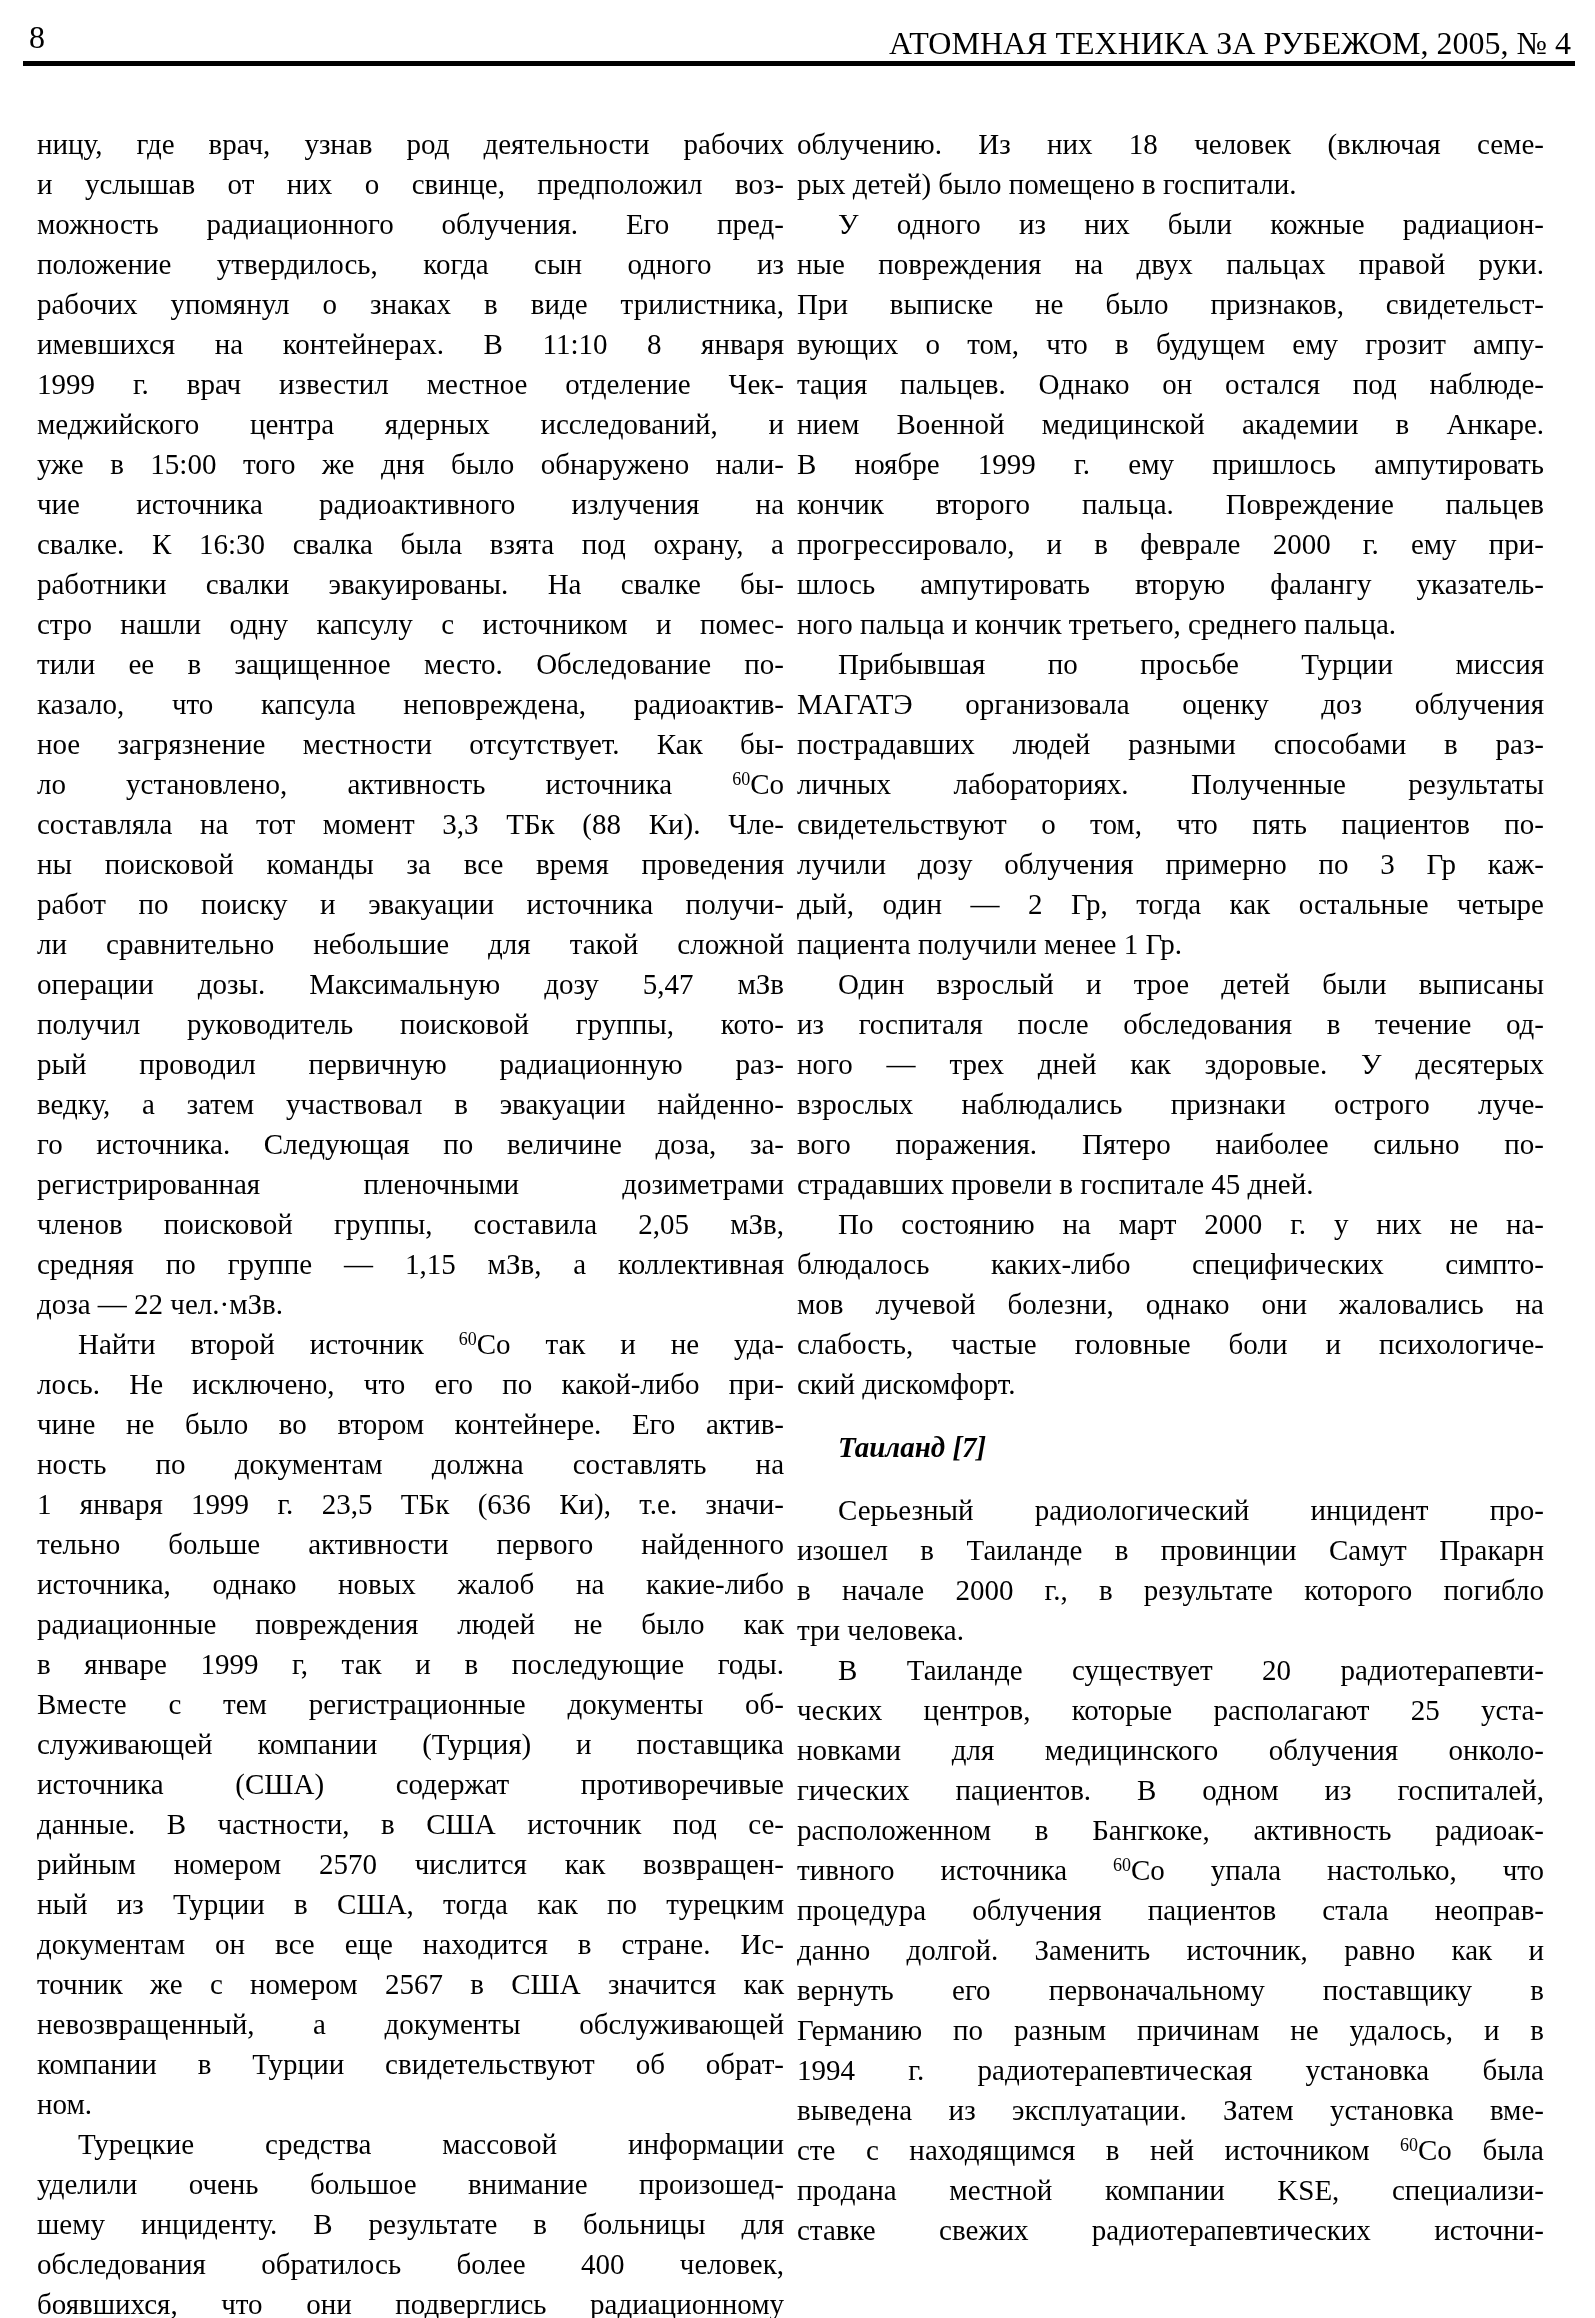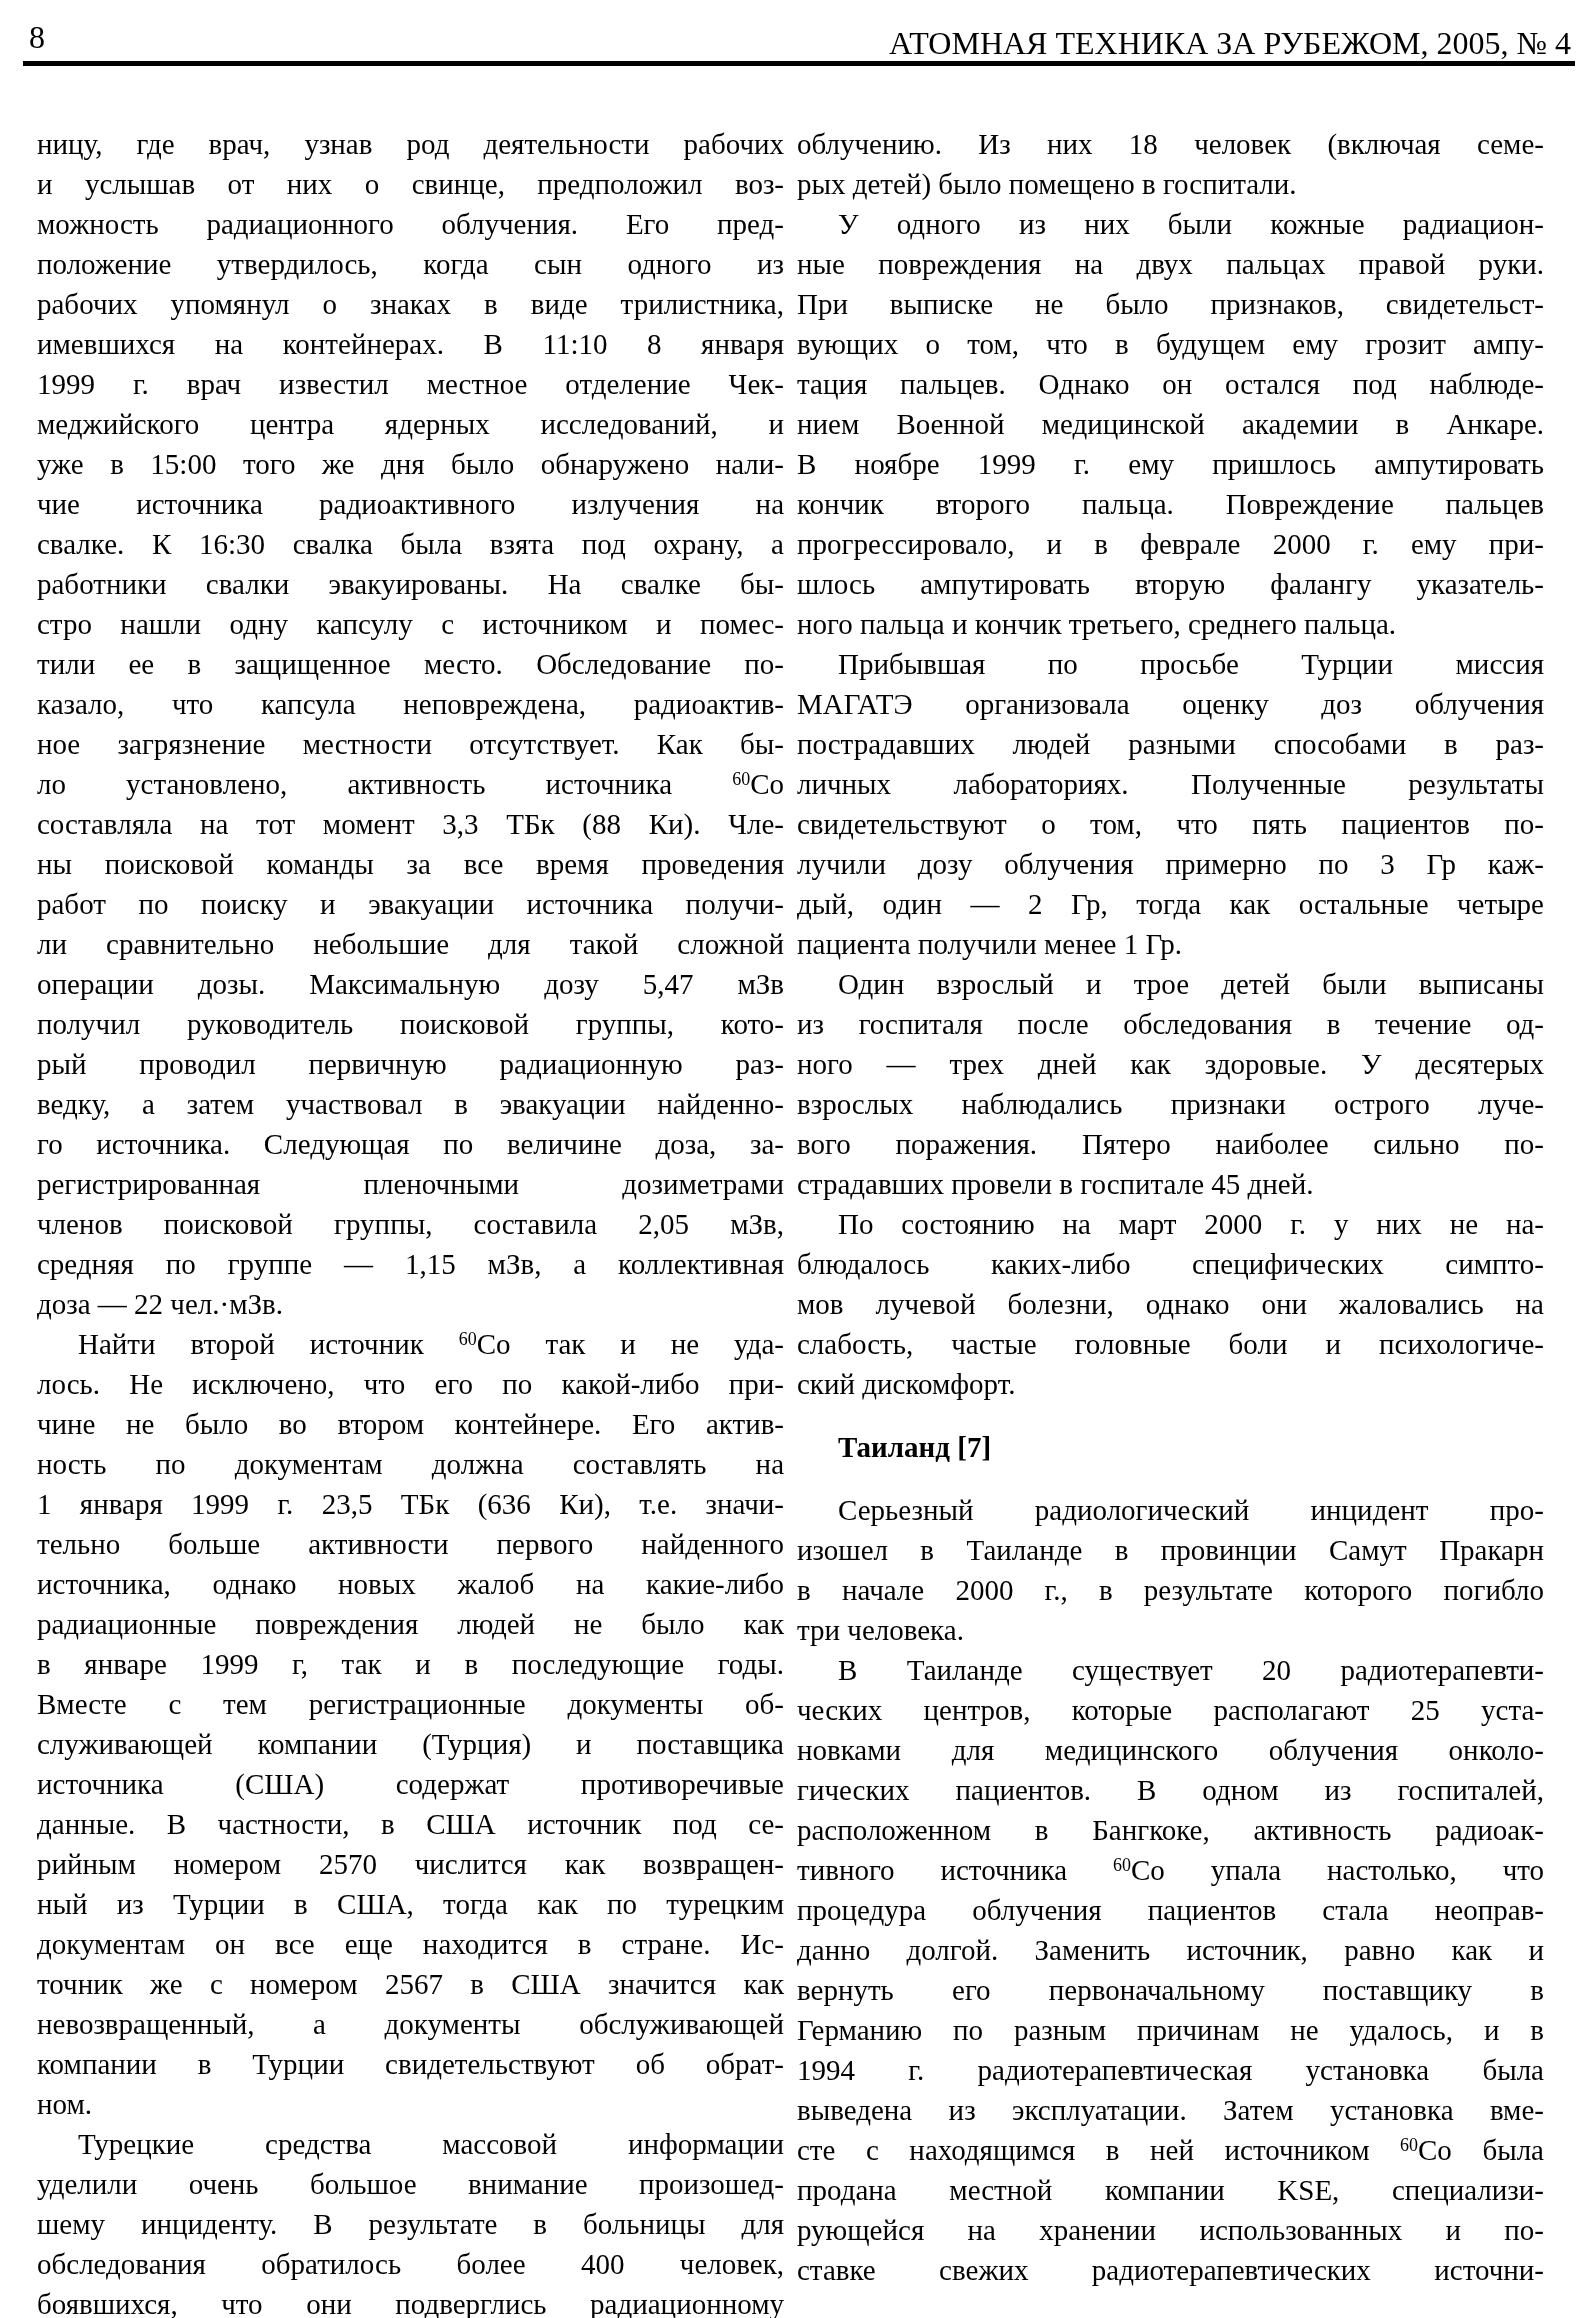--- a/index.html
+++ b/index.html
@@ -46,20 +46,21 @@
     line-height: 40px;
     font-size: 29px;
     text-align: justify;
     text-align-last: justify;
   }
   .line.indent  { text-indent: 41px; }
   .line.endline { text-align-last: left; }
   .block.heading { margin: 23px 0; }
   .block.heading .line {
     font-weight: bold;
+    font-style: italic;
     text-align-last: left;
   }
   sup {
     font-size: 62%;
     vertical-align: baseline;
     position: relative;
     top: -0.5em;
     line-height: 0;
   }
 </style>
@@ -195,18 +196,17 @@
         <div class="line">расположенном в Бангкоке, активность радиоак-</div>
         <div class="line">тивного источника <sup>60</sup>Co упала настолько, что</div>
         <div class="line">процедура облучения пациентов стала неоправ-</div>
         <div class="line">данно долгой. Заменить источник, равно как и</div>
         <div class="line">вернуть его первоначальному поставщику в</div>
         <div class="line">Германию по разным причинам не удалось, и в</div>
         <div class="line">1994 г. радиотерапевтическая установка была</div>
         <div class="line">выведена из эксплуатации. Затем установка вме-</div>
         <div class="line">сте с находящимся в ней источником <sup>60</sup>Co была</div>
         <div class="line">продана местной компании KSE, специализи-</div>
-        <div class="line">рующейся на хранении использованных и по-</div>
         <div class="line">ставке свежих радиотерапевтических источни-</div>
       </div>
     </div>
 </div>
 
 
 </body></html>

